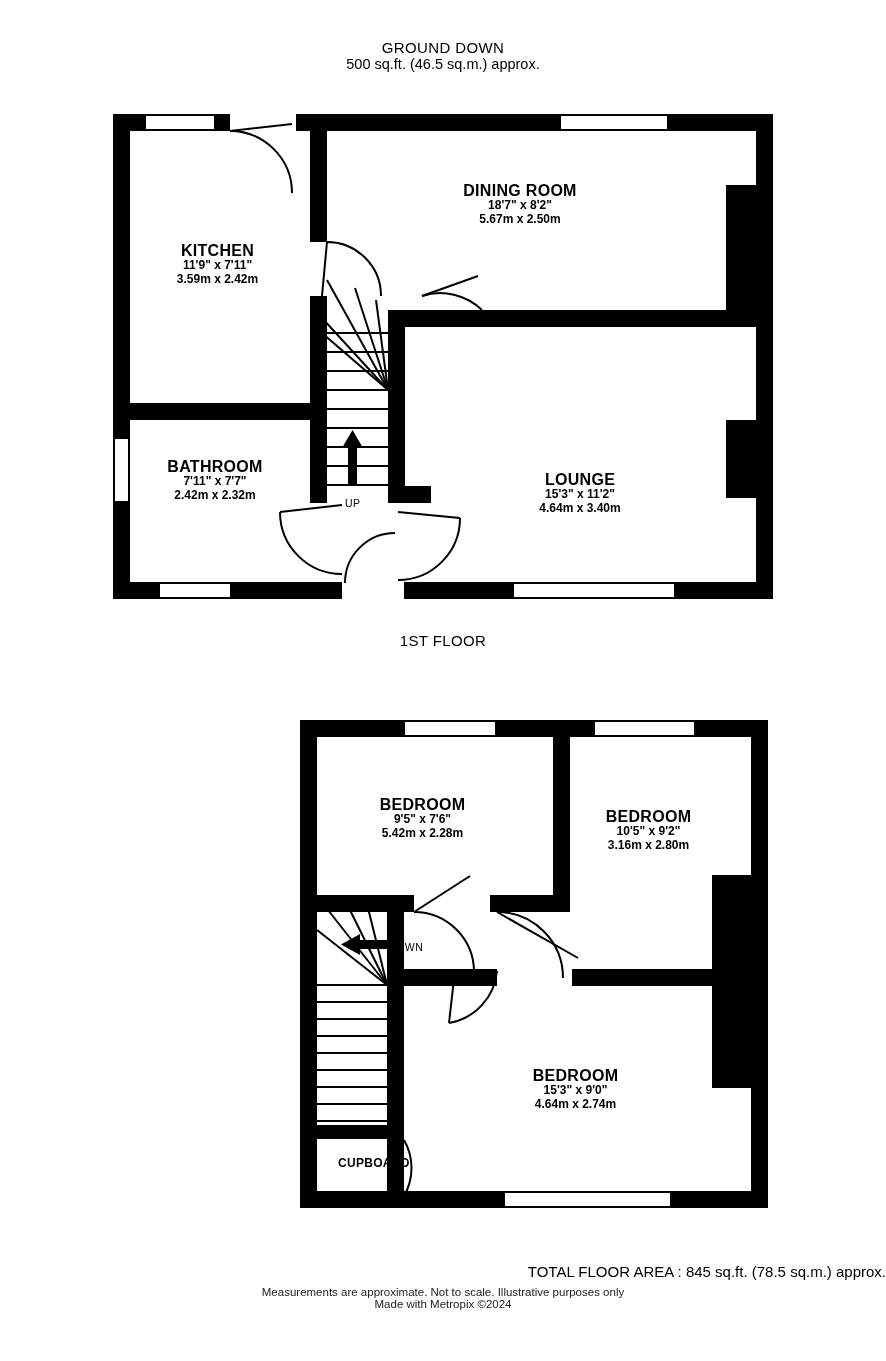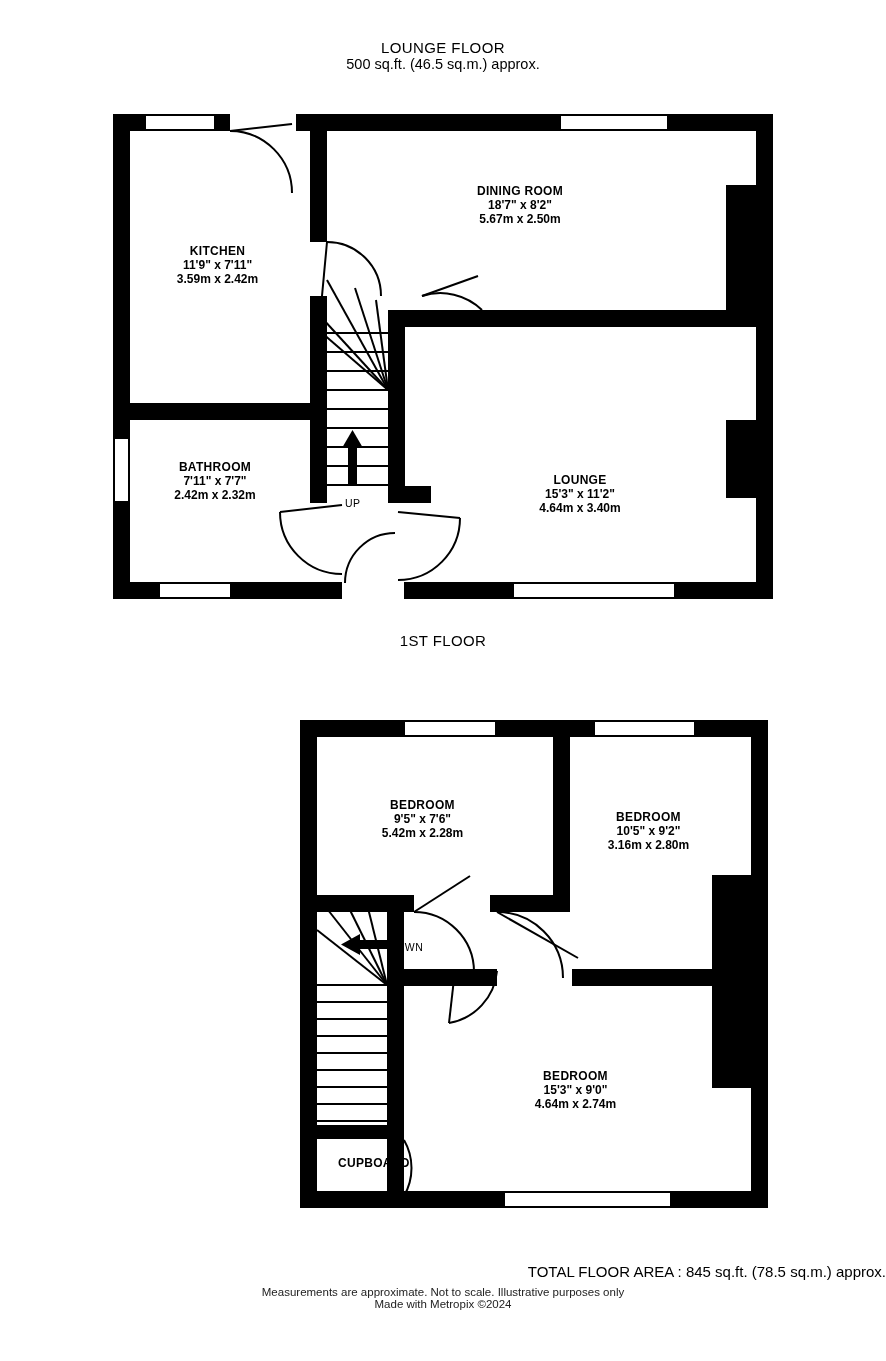--- a/index.html
+++ b/index.html
@@ -89,21 +89,21 @@
 
   
   .room-label {
     position: absolute;
     text-align: center;
     font-size: 12.5px;
     font-weight: bold;
     line-height: 14px;
     white-space: nowrap;
   }
-  .room-label .name { font-size: 12px; letter-spacing: 0.3px; }
+  .room-label .name { font-size: 16px; letter-spacing: 0.3px; }
   .room-label .dim  { font-size: 12px; }
 
   .tiny-label {
     position: absolute;
     font-size: 10.5px;
     letter-spacing: 0.5px;
   }
   .cupboard-label {
     position: absolute;
     font-size: 12px;
@@ -116,21 +116,21 @@
     position: absolute;
     left: 0; top: 0;
     pointer-events: none;
   }
 </style>
 </head>
 <body>
 
 <div class="page">
 
-  <div class="floor-title" id="gf-title">LOUNGE FLOOR</div>
+  <div class="floor-title" id="gf-title">GROUND DOWN</div>
   <div class="floor-sub" id="gf-sub">500 sq.ft. (46.5 sq.m.) approx.</div>
 
   <div class="plan" id="ground-plan">
 
     <div class="wall" style="left:113px; top:114px; width:33px; height:17px;"></div>
     <div class="window" style="left:146px; top:114px; width:68px; height:17px;"></div>
     <div class="wall" style="left:214px; top:114px; width:16px; height:17px;"></div>
     <div class="wall" style="left:296px; top:114px; width:265px; height:17px;"></div>
     <div class="window" style="left:561px; top:114px; width:106px; height:17px;"></div>
     <div class="wall" style="left:667px; top:114px; width:106px; height:17px;"></div>

